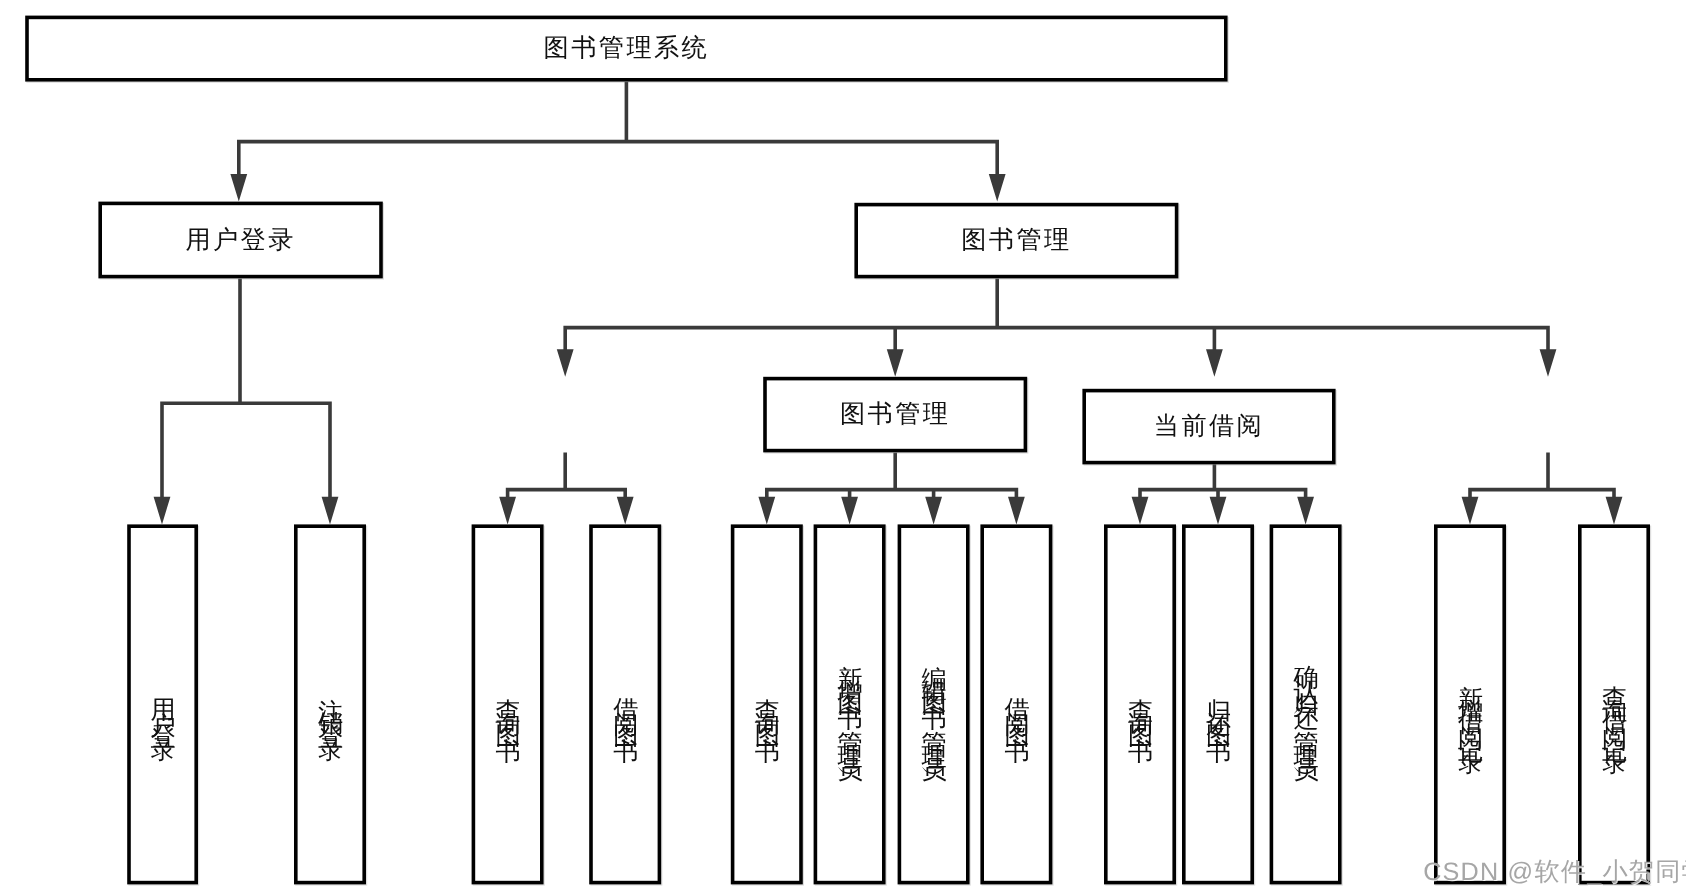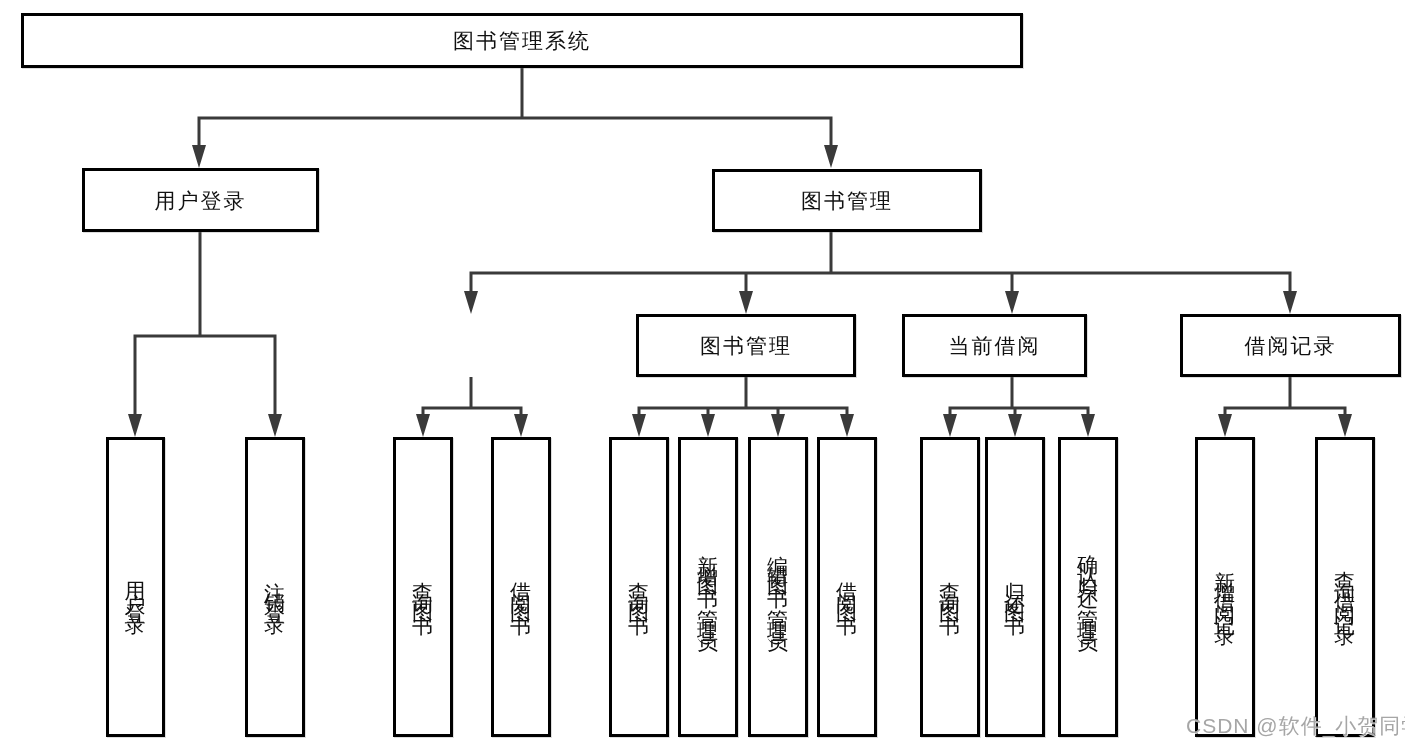--- a/index.html
+++ b/index.html
@@ -49,22 +49,21 @@
          M1081 414 L1095 414 L1088 437 Z
          M1218 414 L1232 414 L1225 437 Z M1338 414 L1352 414 L1345 437 Z" fill="#3a3a3a" stroke="none"></path>
   </svg>
 
   <div class="node hbox" style="left:21px;top:13px;width:1002px;height:55px">图书管理系统</div>
 
   <div class="node hbox" style="left:82px;top:168px;width:237px;height:64px">用户登录</div>
   <div class="node hbox" style="left:712px;top:169px;width:270px;height:63px">图书管理</div>
 
   <div class="node hbox" style="left:636px;top:314px;width:220px;height:63px">图书管理</div>
-  <div class="node hbox" style="left:902px;top:314px;width:185px;height:63px">当前借阅</div>
-  <div class="node hbox" style="left:1180px;top:314px;width:221px;height:63px">借阅记录</div>
+  <div class="node hbox" style="left:902px;top:324px;width:211px;height:63px">当前借阅</div>
 
   <div class="node vbox" style="left:106px;top:437px;width:59px;height:300px">用户登录</div>
   <div class="node vbox" style="left:245px;top:437px;width:60px;height:300px">注销登录</div>
 
   <div class="node vbox" style="left:393px;top:437px;width:60px;height:300px">查询图书</div>
   <div class="node vbox" style="left:491px;top:437px;width:60px;height:300px">借阅图书</div>
 
   <div class="node vbox" style="left:609px;top:437px;width:60px;height:300px">查询图书</div>
   <div class="node vbox" style="left:678px;top:437px;width:60px;height:300px">新增图书（管理员）</div>
   <div class="node vbox" style="left:748px;top:437px;width:60px;height:300px">编辑图书（管理员）</div>

